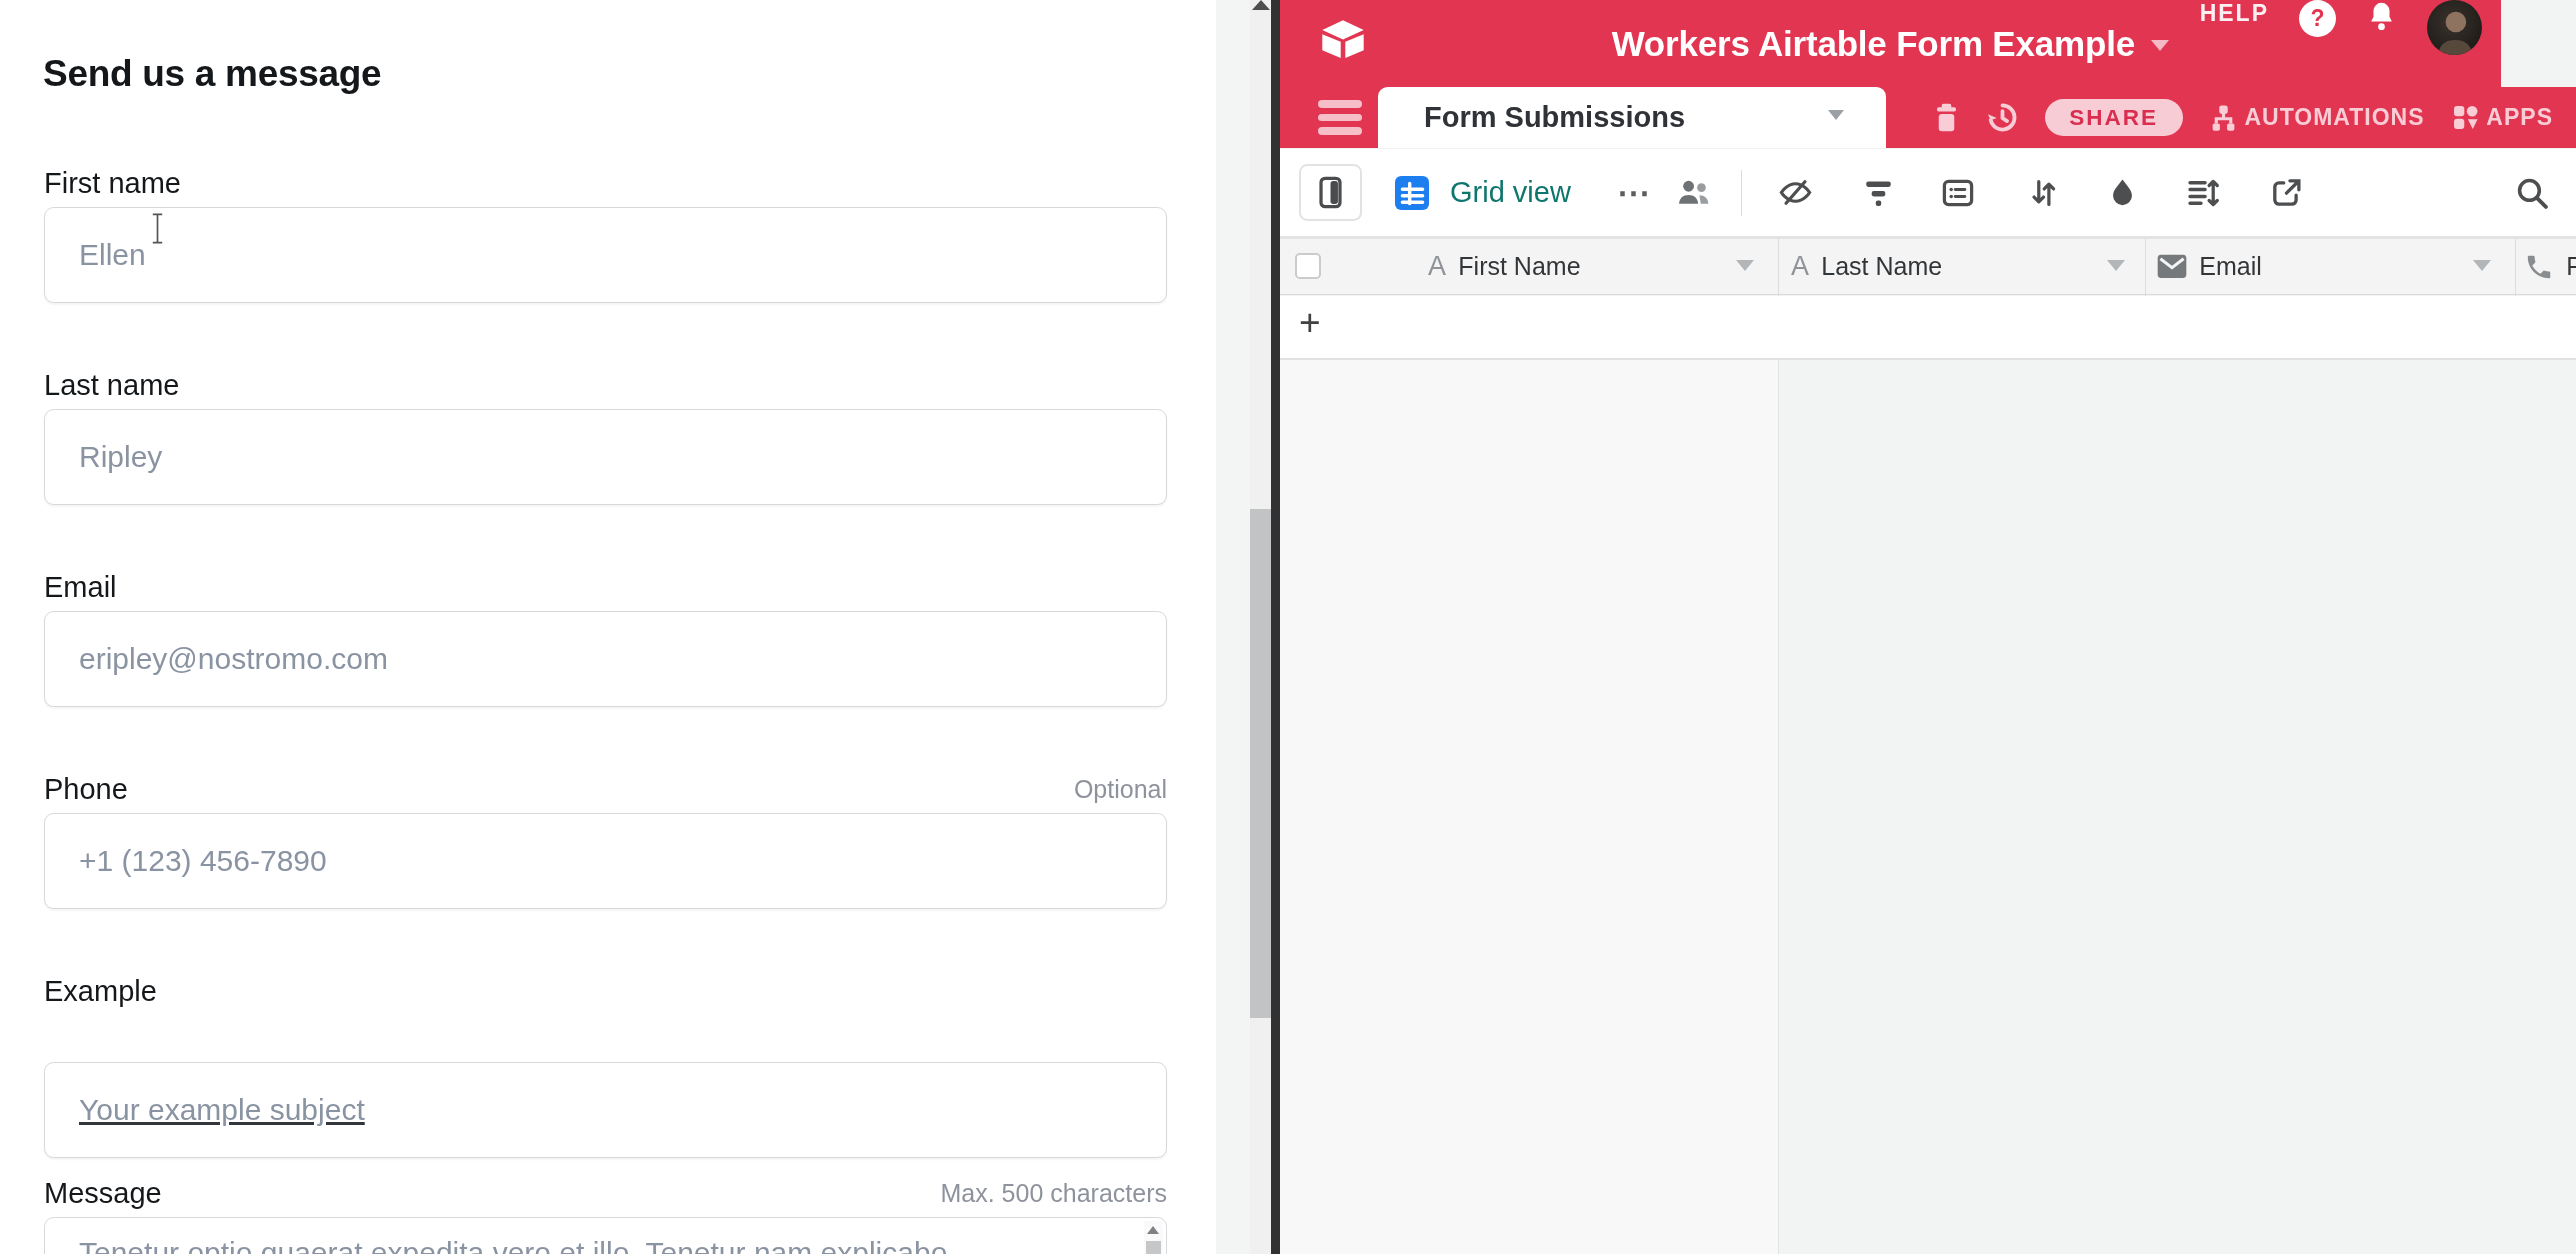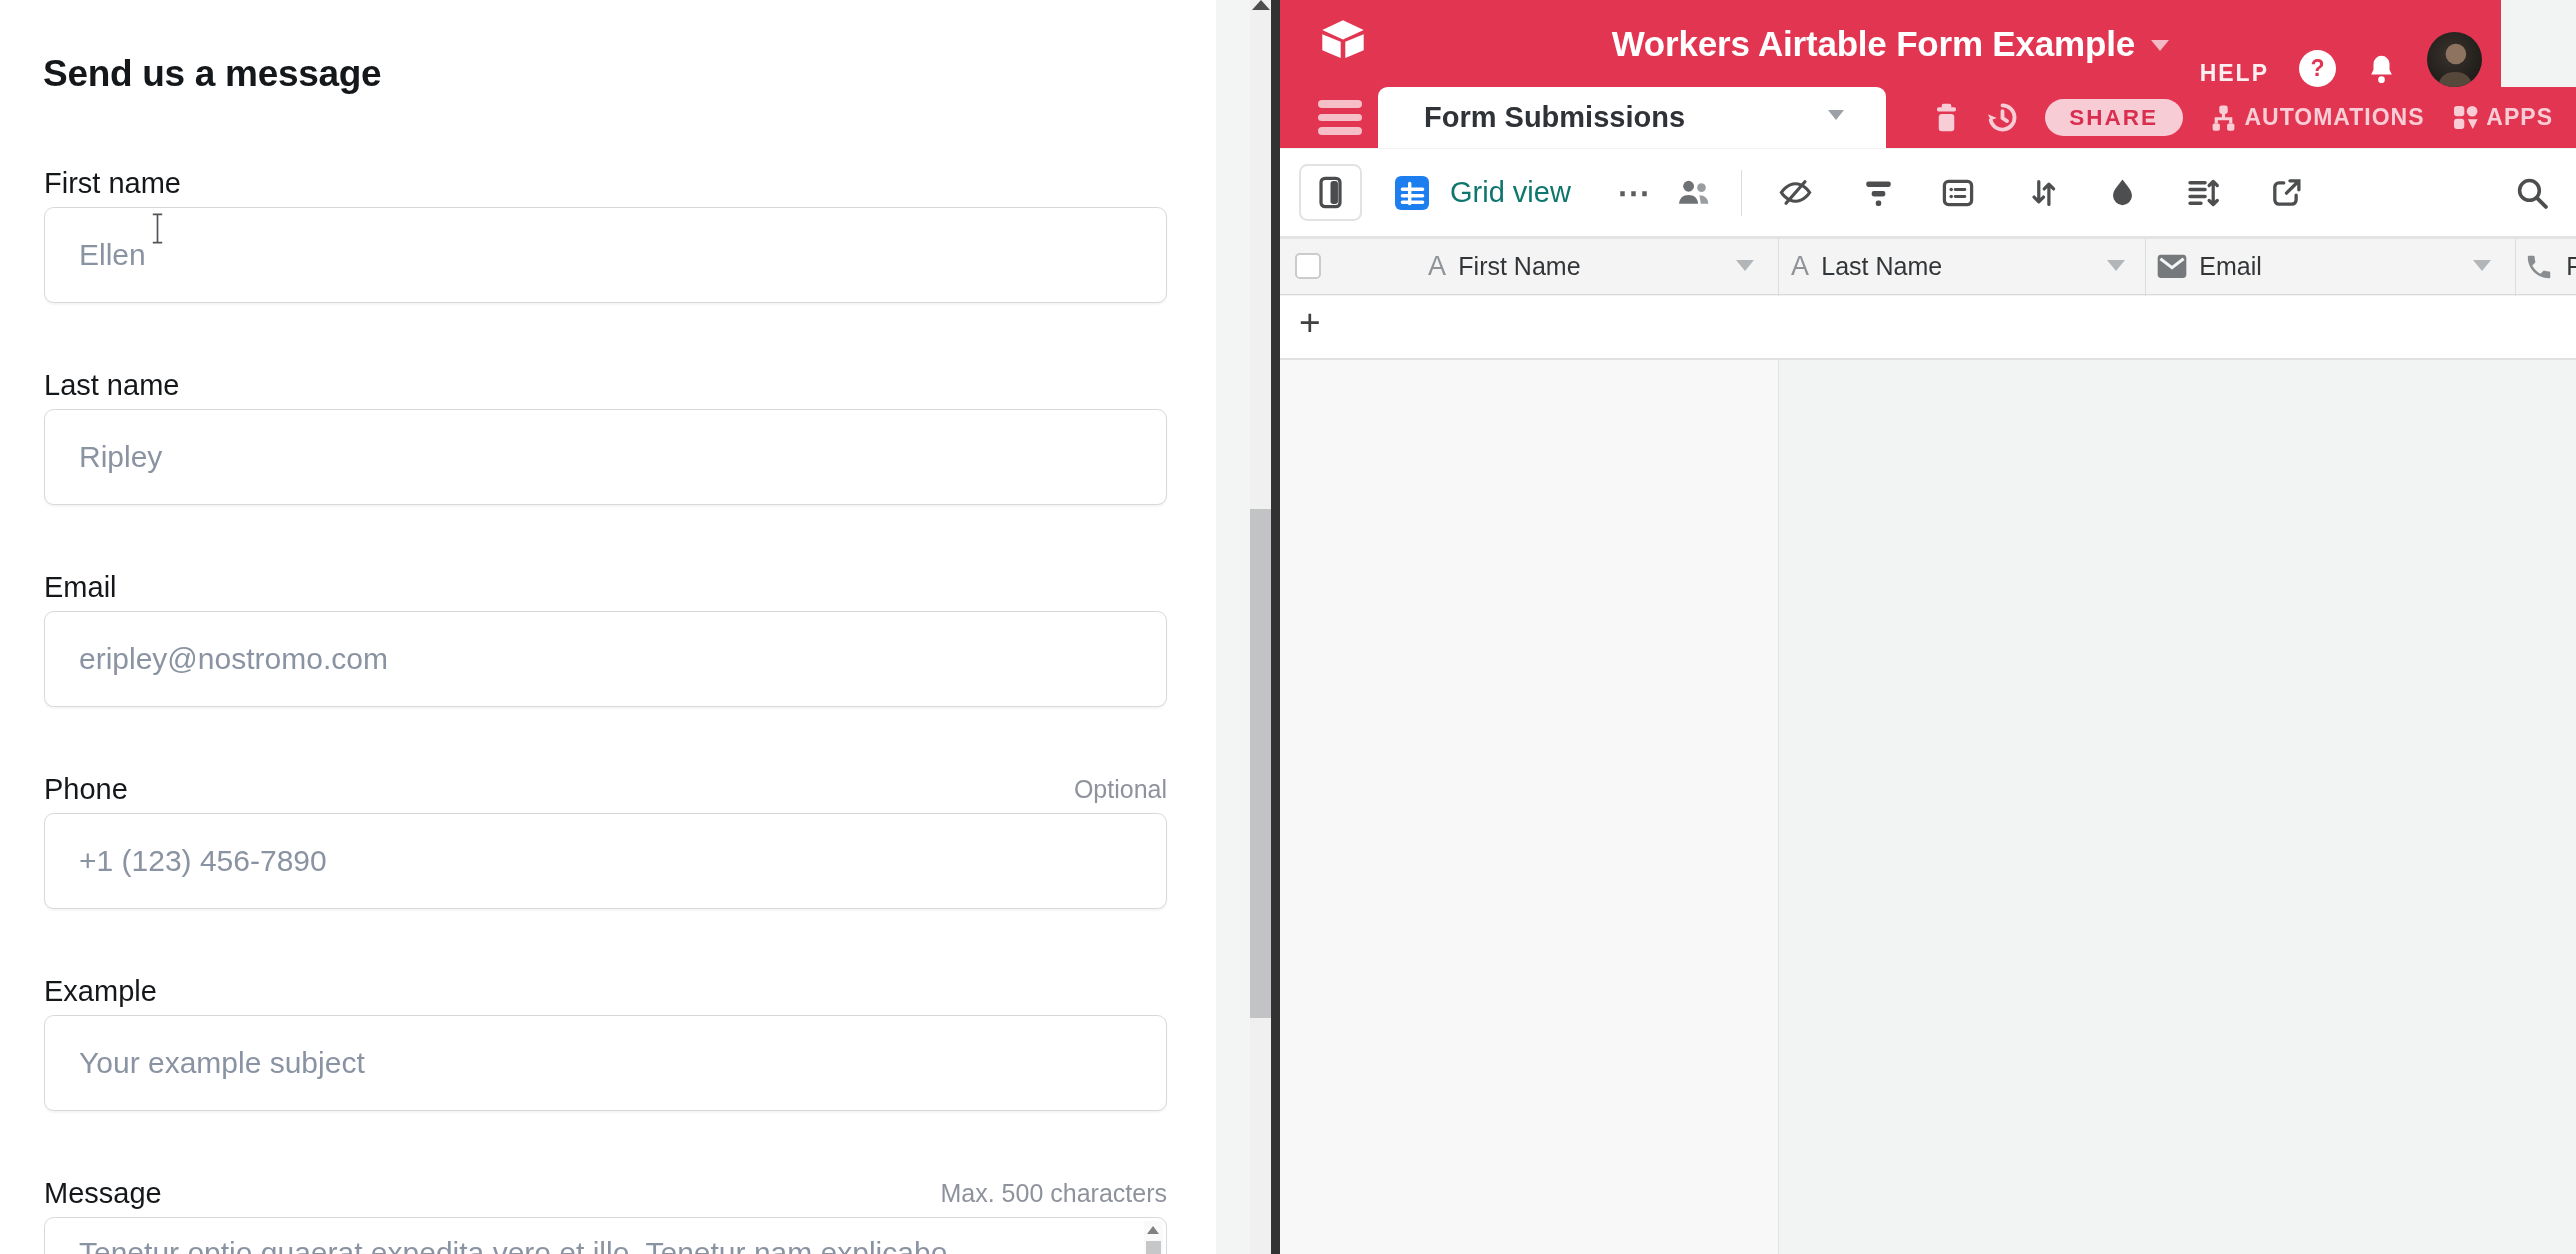--- a/index.html
+++ b/index.html
@@ -37,21 +37,21 @@
   .window-edge{left:1271px;top:0;width:9px;height:1255px;background:#323232;}
 
   
   .at-pane{left:1280px;top:0;width:1296px;height:1255px;background:#f2f3f3;overflow:hidden;}
   .topbar{left:0;top:0;width:1221px;height:87px;background:#e23551;}
   .at-logo{left:40px;top:19px;}
   .title-wrap{left:0;right:0;top:0;height:87px;display:flex;align-items:center;justify-content:center;gap:16.4px;}
   .base-title{font-size:35px;font-weight:600;color:#ffffff;letter-spacing:-0.2px;}
   .title-caret{width:0;height:0;border-left:9.6px solid transparent;border-right:9.6px solid transparent;
                border-top:11.6px solid #f4b9c4;margin-top:4.1px;}
-  .top-right{right:19px;top:0;height:87px;display:flex;align-items:flex-end;gap:30px;}
+  .top-right{right:19px;top:0;height:87px;display:flex;align-items:flex-start;gap:30px;}
   .help-label{font-size:23px;font-weight:700;letter-spacing:2px;color:rgba(255,255,255,0.92);}
   .q-circle{width:37px;height:37px;border-radius:50%;background:#ffffff;display:flex;
             align-items:center;justify-content:center;font-size:23px;font-weight:700;color:#e23551;}
   .avatar{width:55px;height:55px;border-radius:50%;background:radial-gradient(circle at 45% 40%, #3a332c 0%, #201d1a 70%);overflow:hidden;position:relative;}
 
   .viewsbar{left:0;top:87px;width:1296px;height:61px;background:#e23551;}
   .hamburger{left:38px;top:0;height:61px;display:flex;flex-direction:column;justify-content:center;gap:6.1px;}
   .hamburger i{display:block;width:44px;height:7.5px;border-radius:4.1px;background:rgba(255,255,255,0.68);}
   .table-tab{left:98px;top:0;width:508px;height:61px;background:#ffffff;border-radius:9.6px 9.6px 0 0;
              display:flex;align-items:center;}
@@ -110,21 +110,21 @@
     <input class="abs f-input" style="top: 409px;" readonly="" placeholder="Ripley">
 
     <div class="abs f-label" style="top:571px">Email</div>
     <input class="abs f-input" style="top: 611px;" readonly="" placeholder="eripley@nostromo.com">
 
     <div class="abs f-label" style="top:773px">Phone</div>
     <div class="abs f-hint" style="top:775px">Optional</div>
     <input class="abs f-input" style="top: 813px;" readonly="" placeholder="+1 (123) 456-7890">
 
     <div class="abs f-label" style="top:975px">Example</div>
-    <input class="abs f-input" style="top: 1015px;" readonly="" placeholder="Your example subject">
+    <input class="abs f-input" style="top: 1062px; text-decoration: underline;" readonly="" placeholder="Your example subject">
 
     <div class="abs f-label" style="top:1177px">Message</div>
     <div class="abs f-hint" style="top:1179px">Max. 500 characters</div>
     <div class="abs msg-box">
       <span class="msg-placeholder">Tenetur optio quaerat expedita vero et illo. Tenetur nam explicabo</span>
       <div class="msg-scroll">
         <div class="msg-scroll-up"></div>
         <div class="msg-scroll-thumb"></div>
       </div>
     </div>

